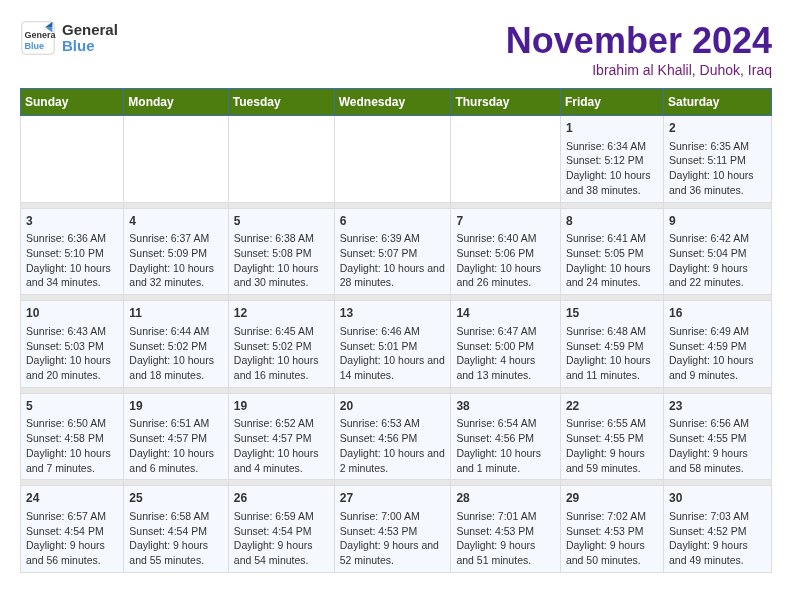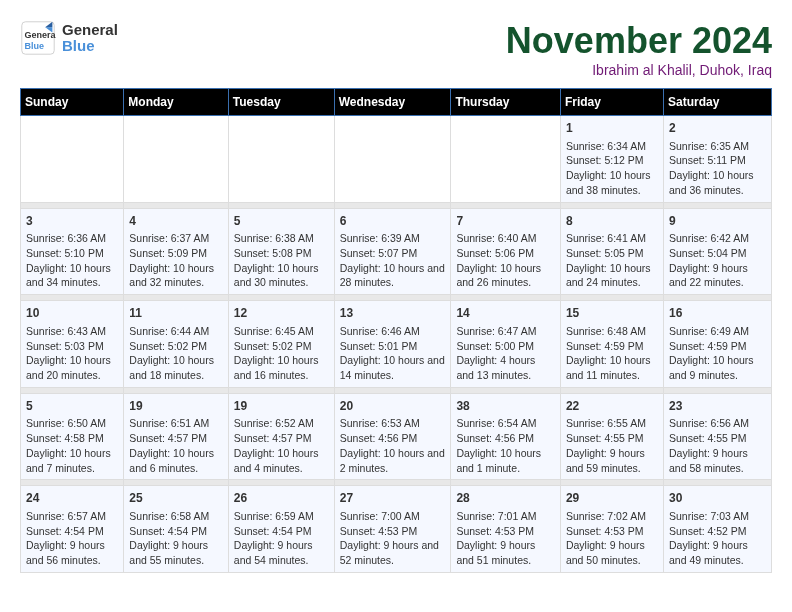--- a/index.html
+++ b/index.html
@@ -24,34 +24,34 @@
     .logo-icon {
       width: 36px;
       height: 36px;
     }
     .title-block {
       text-align: right;
     }
     .month-title {
       font-size: 36px;
       font-weight: bold;
-      color: #14532d;
+      color: #4c1d95;
       margin-left: 20px;
     }
     .location {
       font-size: 14px;
       color: #701a75;
     }
     table {
       width: 100%;
       border-collapse: collapse;
       font-size: 11px;
     }
     thead tr {
-      background-color: #000000;
+      background-color: #4d7c0f;
       color: #fff;
     }
     thead th {
       padding: 6px 4px;
       text-align: left;
       font-size: 12px;
       font-weight: bold;
       border: 1px solid #3a6faf;
     }
     tbody tr {

